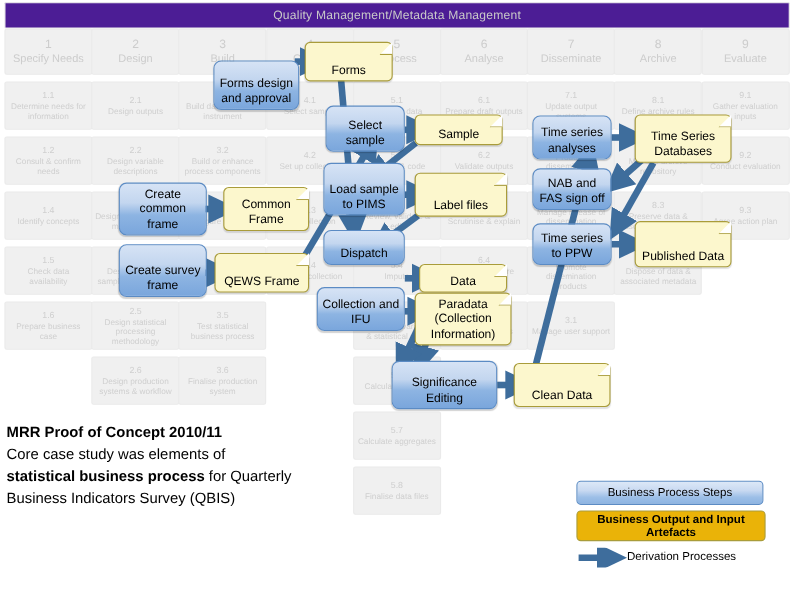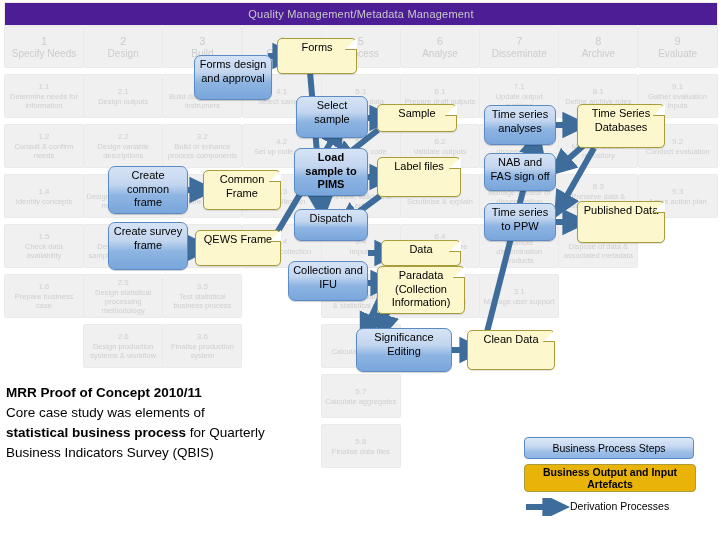--- a/index.html
+++ b/index.html
@@ -31,21 +31,21 @@
   .cell.head .num{font-size:11px;line-height:13px;color:#cccccc;}
   .cell.head .ttl{font-size:10px;line-height:12px;color:#cccccc;}
   .cell.b{height:44px;}
 
   
   #arrows{position:absolute;left:0;top:0;width:720px;height:540px;}
 
   
   .node{
     position:absolute;box-sizing:border-box;
-    display:flex;align-items:flex-start;justify-content:center;
+    display:flex;align-items:flex-end;justify-content:center;
     text-align:center;font-size:11px;line-height:13.5px;color:#000;
     border-radius:7px;padding:2px 4px;
   }
   .node.blue{
     background:linear-gradient(to bottom,#d6e3f5 0%,#c3d6ef 38%,#8db4e2 62%,#7aa6dc 100%);
     border:1.2px solid #5b8bc4;
     box-shadow:0 1px 1px rgba(0,0,0,.18);
   }
   .node.yellow{
     background:#fcf7cd;
@@ -382,21 +382,21 @@
   </div>
 
   <div class="node blue" style="left:108px;top:222px;width:80px;height:48px;">
     <span>Create survey frame</span>
   </div>
 
   <div class="node blue" style="left:296px;top:96px;width:72px;height:42px;">
     <span>Select sample</span>
   </div>
 
-  <div class="node blue" style="left:294px;top:148px;width:74px;height:48px;font-weight:bold;">
+  <div class="node blue" style="left:294px;top:148px;width:74px;height:48px;">
     <span>Load sample to PIMS</span>
   </div>
 
   <div class="node blue" style="left:294px;top:209px;width:74px;height:32px;">
     <span>Dispatch</span>
   </div>
 
   <div class="node blue" style="left:288px;top:261px;width:80px;height:40px;">
     <span>Collection and IFU</span>
   </div>

